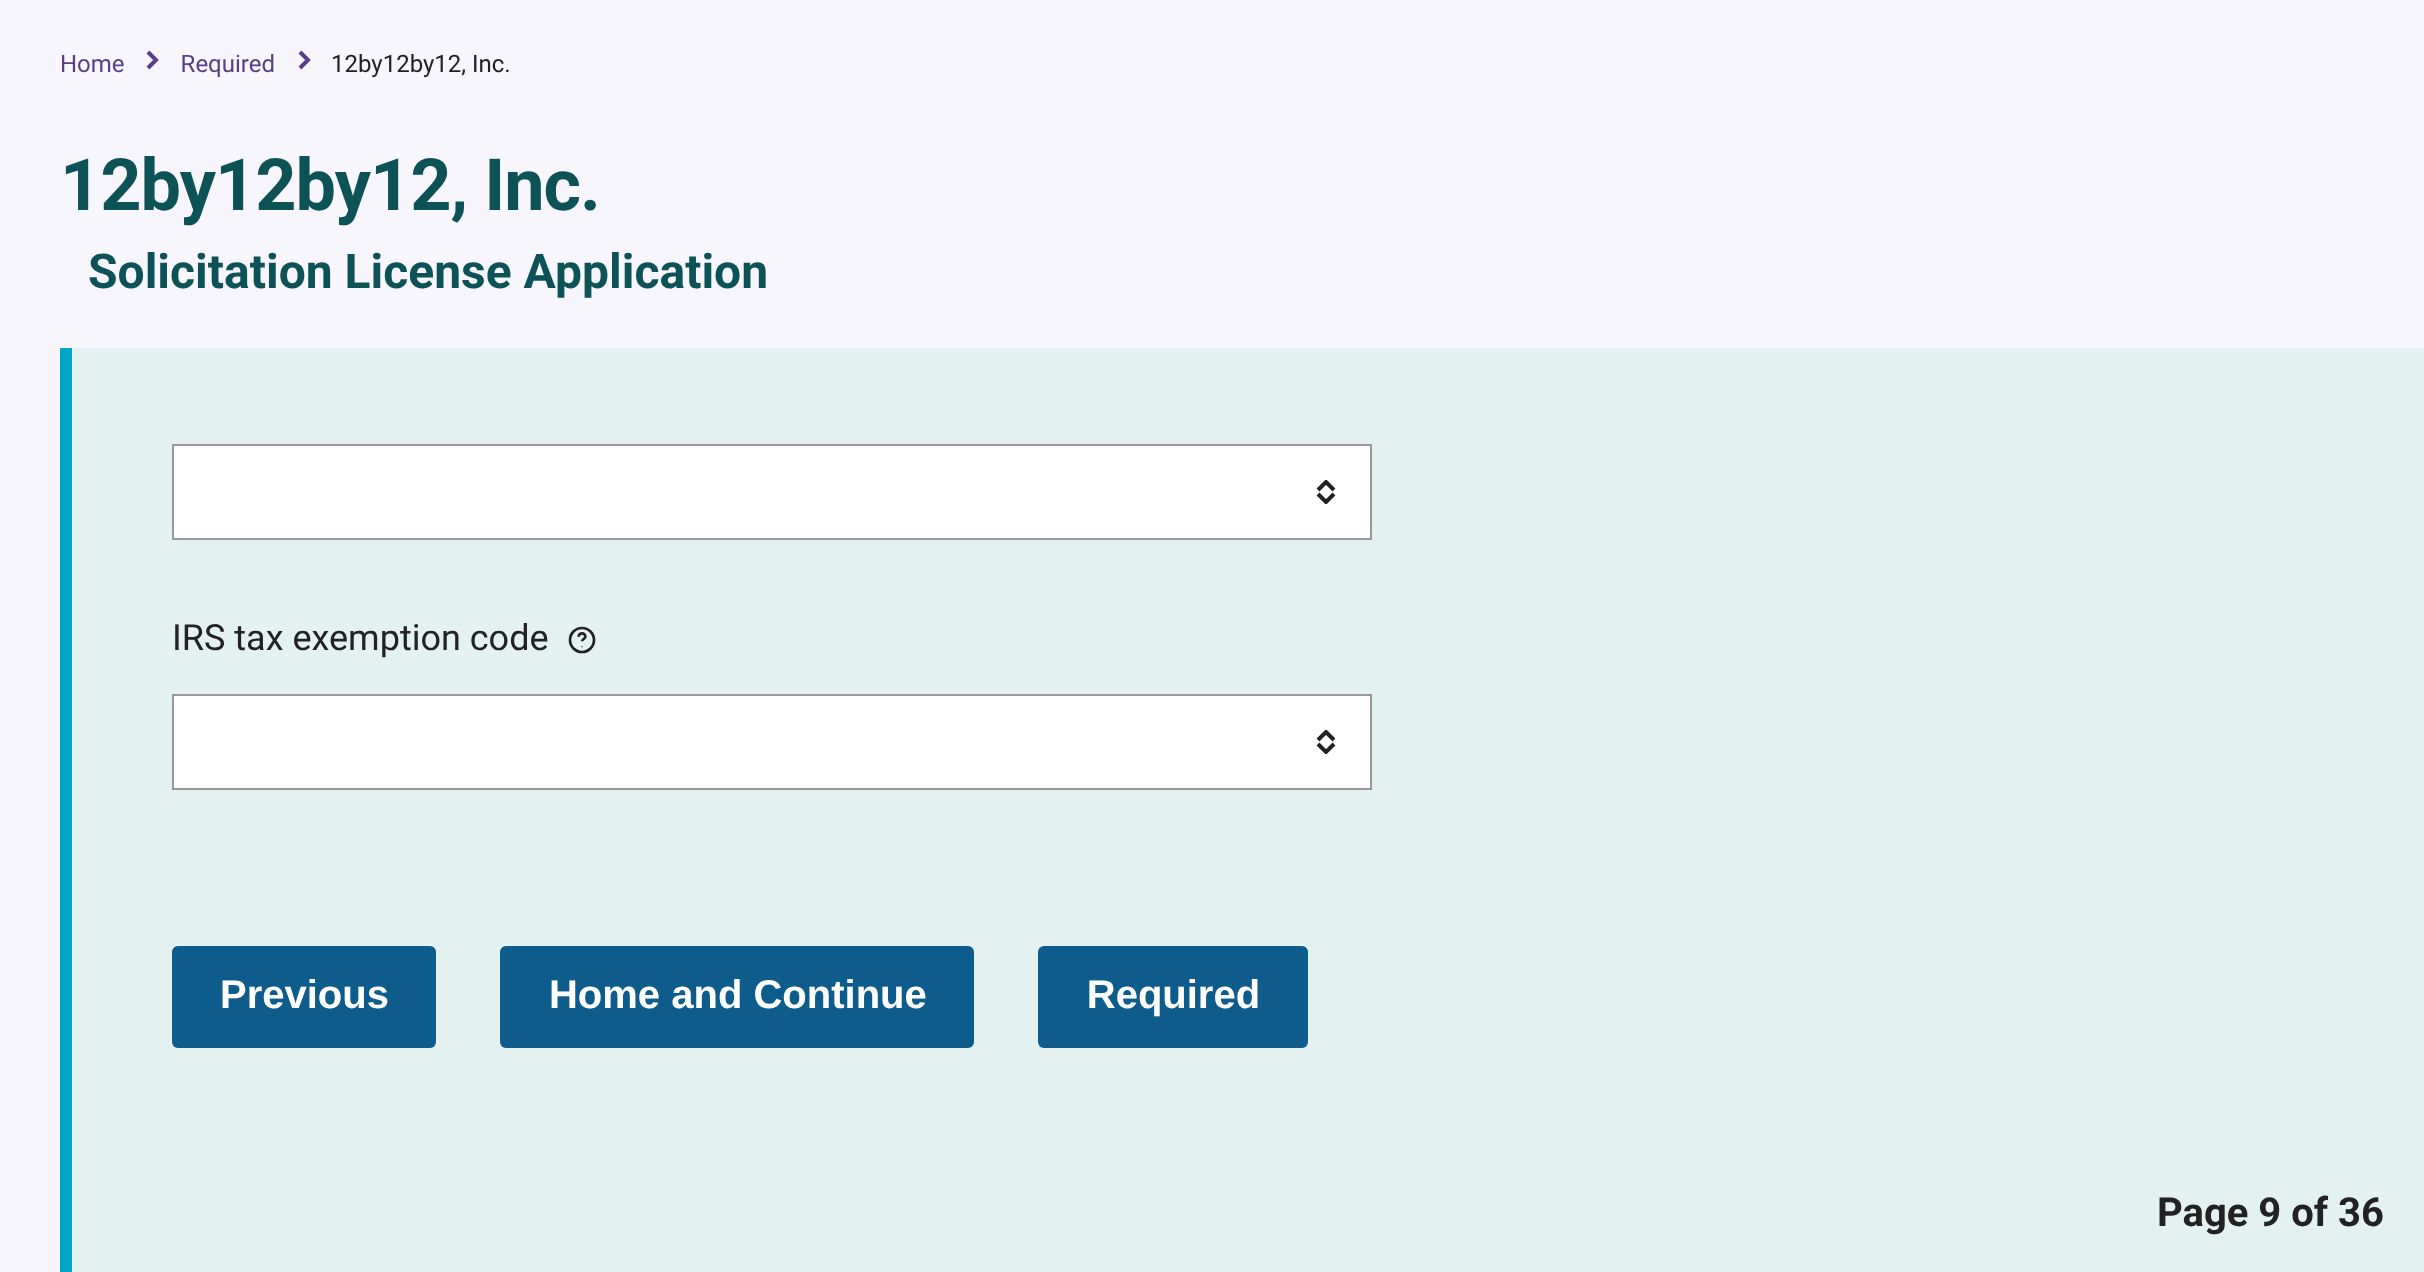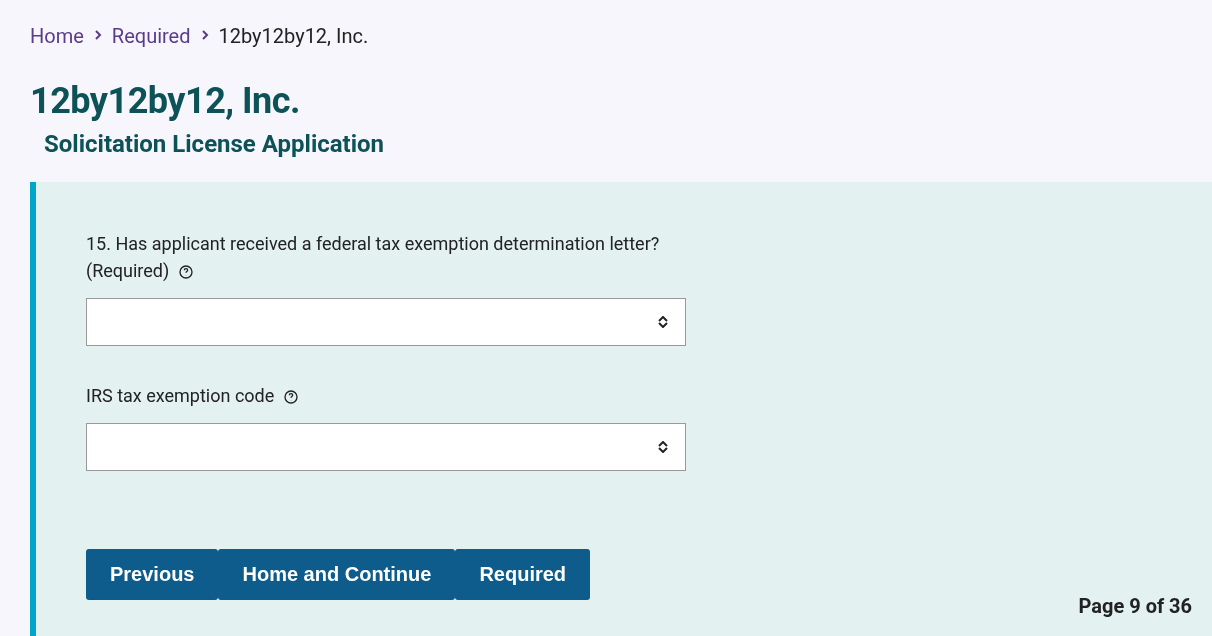--- a/index.html
+++ b/index.html
@@ -13,21 +13,21 @@
       width: 1212px;
       height: 636px;
       position: relative;
       overflow: hidden;
     }
     .breadcrumb {
       padding: 24px 30px 12px 30px;
       display: flex;
       align-items: center;
       gap: 10px;
-      font-size: 20px;
+      font-size: 12px;
     }
     .breadcrumb-link {
       color: #5a3d8a;
       text-decoration: none;
       cursor: pointer;
     }
     .breadcrumb-separator {
       color: #5a3d8a;
       font-size: 14px;
     }
@@ -115,20 +115,21 @@
     }
     .select-chevrons svg {
       width: 10px;
       height: 6px;
       stroke: #222;
       stroke-width: 2;
       fill: none;
     }
     .button-row {
       display: flex;
+      gap: 32px;
       margin-top: 78px;
     }
     .btn {
       background-color: #0d5c8c;
       color: #fff;
       border: none;
       padding: 14px 24px;
       font-size: 20px;
       font-weight: 700;
       cursor: pointer;
@@ -166,30 +167,20 @@
   <h1>12by12by12, Inc.</h1>
 </div>
 
 <div class="page-subtitle">
   <h2>Solicitation License Application</h2>
 </div>
 
 <div class="form-panel">
 
   <div class="form-group">
-    <label class="form-label">
-      <span>15. Has applicant received a federal tax exemption determination letter?(Required)</span>
-      <span class="help-icon">
-        <svg viewBox="0 0 24 24">
-            <circle cx="12" cy="12" r="9"></circle>
-            <path d="M9.5 9.5a2.5 2.5 0 0 1 5 0c0 1.5-2.5 2-2.5 3.5"></path>
-            <circle cx="12" cy="17" r="0.5" fill="currentColor" stroke="none"></circle>
-          </svg>
-      </span>
-    </label>
     <div class="select-wrapper">
       <select class="form-select" value=""></select>
       <span class="select-chevrons">
         <svg viewBox="0 0 10 6">
             <path d="M1 5 L5 1 L9 5"></path>
           </svg>
         <svg viewBox="0 0 10 6">
             <path d="M1 1 L5 5 L9 1"></path>
           </svg>
       </span>

